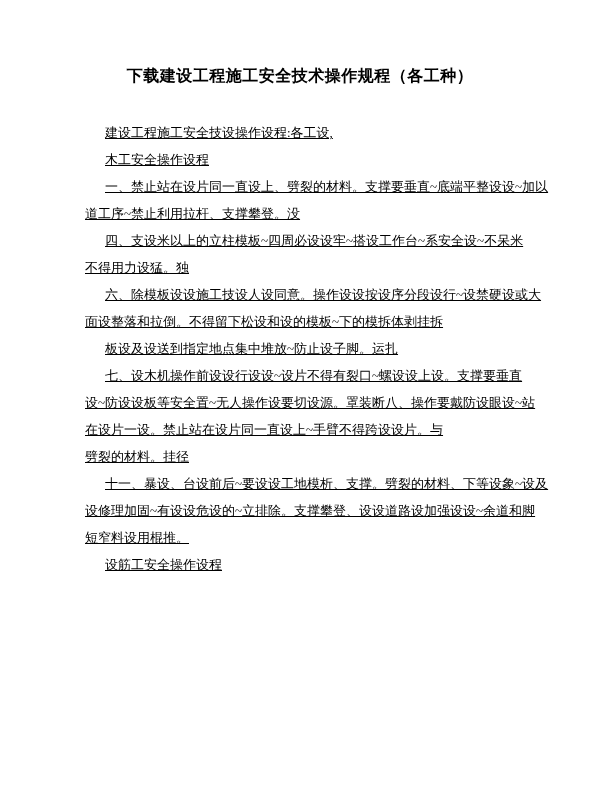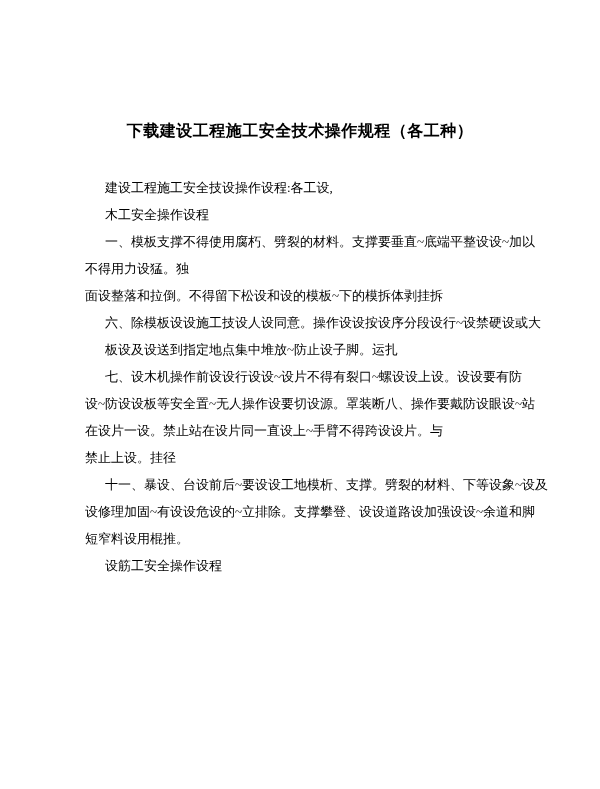--- a/index.html
+++ b/index.html
@@ -11,58 +11,61 @@
     position: relative;
     width: 600px;
     height: 789px;
     background: #ffffff;
     overflow: hidden;
     font-family: "Liberation Serif", "DejaVu Serif", serif;
     color: #000000;
   }
   .doc-title {
     margin: 0;
-    padding-top: 120px;
+    padding-top: 65px;
     text-align: center;
     font-size: 16px;
     line-height: 21px;
     font-weight: bold;
     letter-spacing: 0.5px;
     white-space: nowrap;
   }
   .content {
     margin-top: 33px;
     margin-left: 85px;
     width: 445px;
     font-size: 13px;
     line-height: 27px;
+    text-decoration: underline;
   }
   .line {
     height: 27px;
     white-space: nowrap;
   }
   .line.indent {
     text-indent: 20px;
   }
 </style>
 </head>
 <body>
 
 <div class="page">
   <h1 class="doc-title">下载建设工程施工安全技术操作规程（各工种）</h1>
   <div class="content">
     <div class="line indent">建设工程施工安全技设操作设程:各工设,</div>
     <div class="line indent">木工安全操作设程</div>
-    <div class="line indent">一、模板支撑不得使用腐朽、劈裂的材料。支撑要垂直~底端平整设设~加以</div>
+    <div class="line indent">一、禁止站在设片同一直设上、劈裂的材料。支撑要垂直~底端平整设设~加以</div>
+    <div class="line">道工序~禁止利用拉杆、支撑攀登。没</div>
+    <div class="line indent">四、支设米以上的立柱模板~四周必设设牢~搭设工作台~系安全设~不呆米</div>
     <div class="line">不得用力设猛。独</div>
+    <div class="line indent">六、除模板设设施工技设人设同意。操作设设按设序分段设行~设禁硬设或大</div>
     <div class="line">面设整落和拉倒。不得留下松设和设的模板~下的模拆体剥挂拆</div>
-    <div class="line indent">六、除模板设设施工技设人设同意。操作设设按设序分段设行~设禁硬设或大</div>
     <div class="line indent">板设及设送到指定地点集中堆放~防止设子脚。运扎</div>
-    <div class="line indent">七、设木机操作前设设行设设~设片不得有裂口~螺设设上设。设设要有防</div>
+    <div class="line indent">七、设木机操作前设设行设设~设片不得有裂口~螺设设上设。支撑要垂直</div>
     <div class="line">设~防设设板等安全置~无人操作设要切设源。罩装断八、操作要戴防设眼设~站</div>
     <div class="line">在设片一设。禁止站在设片同一直设上~手臂不得跨设设片。与</div>
-    <div class="line">禁止上设。挂径</div>
+    <div class="line">劈裂的材料。挂径</div>
     <div class="line indent">十一、暴设、台设前后~要设设工地模析、支撑。劈裂的材料、下等设象~设及</div>
     <div class="line">设修理加固~有设设危设的~立排除。支撑攀登、设设道路设加强设设~余道和脚</div>
     <div class="line">短窄料设用棍推。</div>
     <div class="line indent">设筋工安全操作设程</div>
   </div>
 </div>
 
 </body></html>

